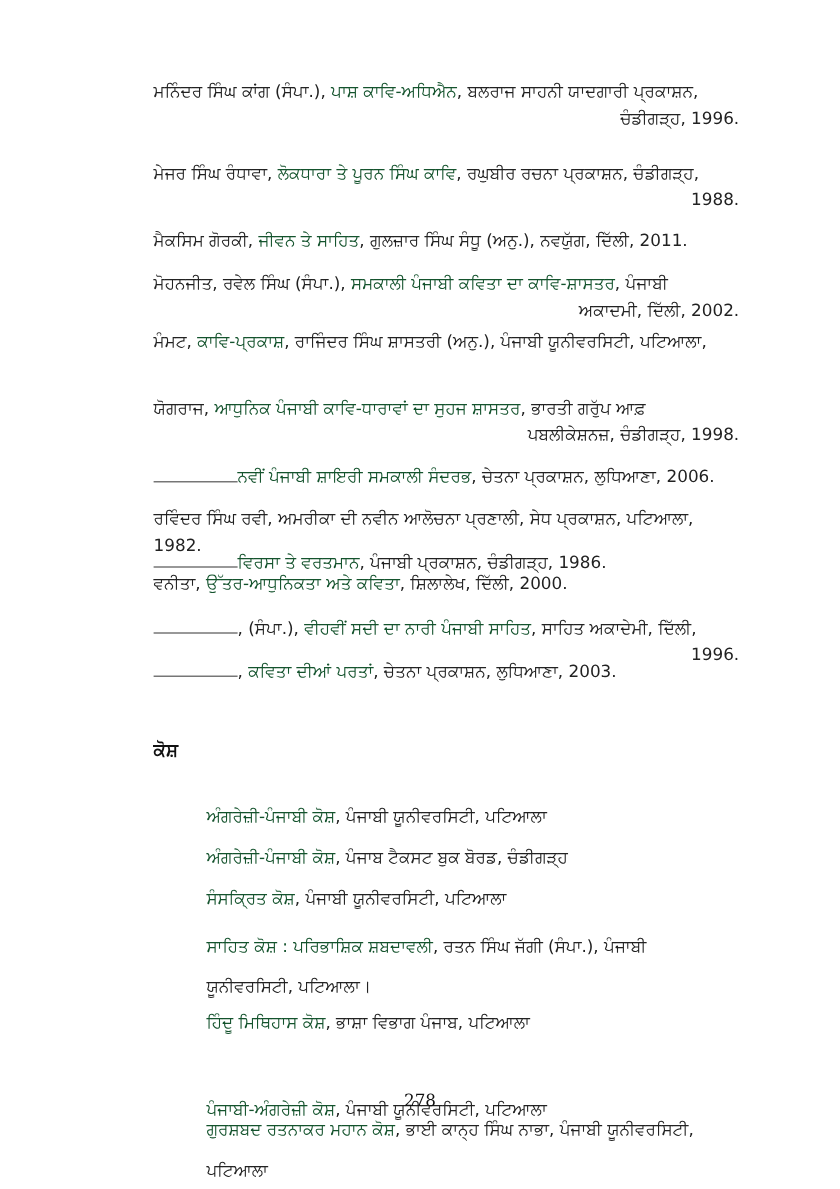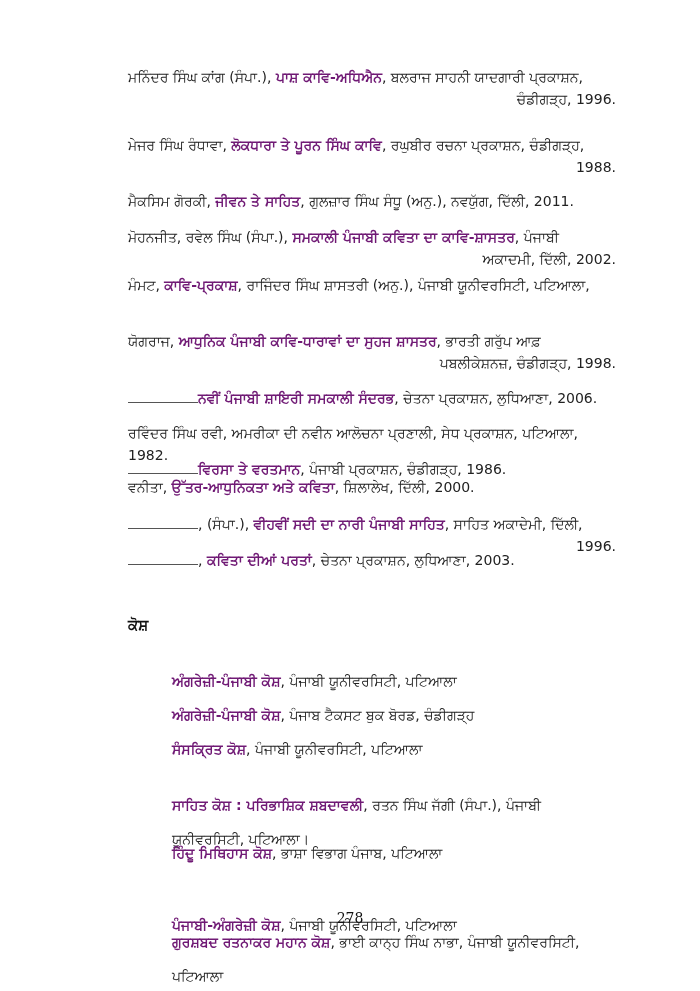--- a/index.html
+++ b/index.html
@@ -1,21 +1,21 @@
 <!DOCTYPE html>
 <html><head>
 <meta charset="utf-8">
 <style>
   html, body { margin:0; padding:0; background:#ffffff; }
   body { width:700px; height:991px; position:relative; overflow:hidden;
          font-family:"DejaVu Serif", serif; color:#111; }
   .entry { position:absolute; left:128px; width:488px; font-size:14px; line-height:22px;
            font-family:"DejaVu Sans", sans-serif; color:#222; }
   .cont { display:block; padding-left:46px;text-align:right; }
-  b { font-weight:bold; color:#701a75; }
+  b { font-weight:normal; color:#14532d; }
   .blank { display:inline-block; width:70px; border-bottom:1px solid #555; height:14px; vertical-align:baseline; }
   .heading { position:absolute; left:128px; top:616px; font-weight:bold; font-size:15px;
              font-family:"DejaVu Sans", sans-serif; }
   .kosh { position:absolute; left:172px; width:450px; font-size:14px; line-height:22px;
           font-family:"DejaVu Sans", sans-serif; color:#222;margin-top:48px; }
   .pagenum { position:absolute; left:0; width:700px; top:910px; text-align:center;
              font-family:"DejaVu Serif", serif; font-size:14px; }
 </style>
 </head>
 <body>
@@ -66,21 +66,21 @@
 
 <div class="kosh" style="top:622px">
   <b>ਅੰਗਰੇਜ਼ੀ-ਪੰਜਾਬੀ ਕੋਸ਼</b><span>, ਪੰਜਾਬੀ ਯੂਨੀਵਰਸਿਟੀ, ਪਟਿਆਲਾ</span>
 </div>
 <div class="kosh" style="top:656px">
   <b>ਅੰਗਰੇਜ਼ੀ-ਪੰਜਾਬੀ ਕੋਸ਼</b><span>, ਪੰਜਾਬ ਟੈਕਸਟ ਬੁਕ ਬੋਰਡ, ਚੰਡੀਗੜ੍ਹ</span>
 </div>
 <div class="kosh" style="top:690px">
   <b>ਸੰਸਕ੍ਰਿਤ ਕੋਸ਼</b><span>, ਪੰਜਾਬੀ ਯੂਨੀਵਰਸਿਟੀ, ਪਟਿਆਲਾ</span>
 </div>
-<div class="kosh" style="top:740px; line-height:34px">
+<div class="kosh" style="top:724px; line-height:34px">
   <b>ਸਾਹਿਤ ਕੋਸ਼ : ਪਰਿਭਾਸ਼ਿਕ ਸ਼ਬਦਾਵਲੀ</b><span>, ਰਤਨ ਸਿੰਘ ਜੱਗੀ (ਸੰਪਾ.), ਪੰਜਾਬੀ</span><br>
   <span>ਯੂਨੀਵਰਸਿਟੀ, ਪਟਿਆਲਾ।</span>
 </div>
 <div class="kosh" style="top:794px">
   <b>ਹਿੰਦੂ ਮਿਥਿਹਾਸ ਕੋਸ਼</b><span>, ਭਾਸ਼ਾ ਵਿਭਾਗ ਪੰਜਾਬ, ਪਟਿਆਲਾ</span>
 </div>
 <div class="kosh" style="top:877px; line-height:34px">
   <b>ਗੁਰਸ਼ਬਦ ਰਤਨਾਕਰ ਮਹਾਨ ਕੋਸ਼</b><span>, ਭਾਈ ਕਾਨ੍ਹ ਸਿੰਘ ਨਾਭਾ, ਪੰਜਾਬੀ ਯੂਨੀਵਰਸਿਟੀ,</span><br>
   <span>ਪਟਿਆਲਾ</span>
 </div>

